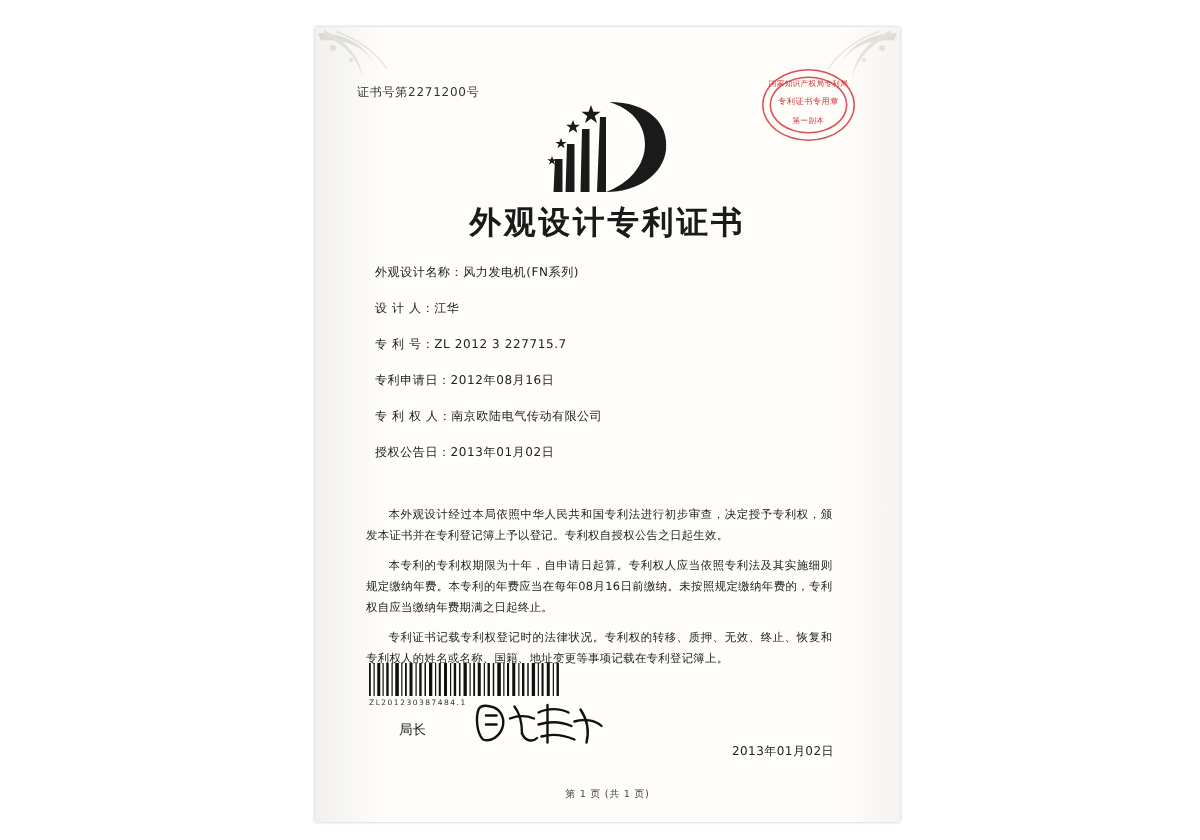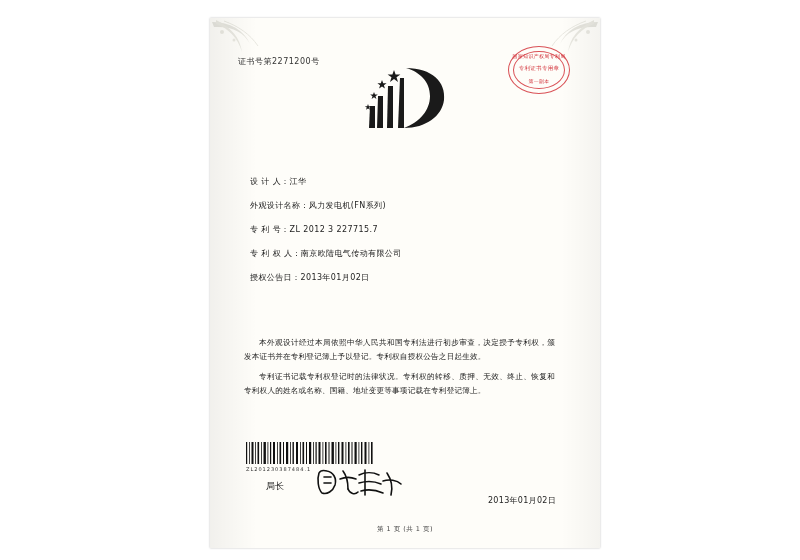--- a/index.html
+++ b/index.html
@@ -282,41 +282,46 @@
         <path d="M18 30 L 23 30 L 23 62 L 17 62 Z" fill="#1a1a1a"></path>
         <path d="M10 40 L 15 40 L 15 62 L 9 62 Z" fill="#1a1a1a"></path>
         <g fill="#1a1a1a">
           <polygon points="34,4 35.6,8.5 40.4,8.5 36.5,11.3 38,16 34,13.1 30,16 31.5,11.3 27.6,8.5 32.4,8.5"></polygon>
           <polygon points="22,14 23.2,17.2 26.6,17.2 23.9,19.2 24.9,22.5 22,20.5 19.1,22.5 20.1,19.2 17.4,17.2 20.8,17.2"></polygon>
           <polygon points="14,26 15,28.6 17.8,28.6 15.5,30.2 16.4,32.9 14,31.2 11.6,32.9 12.5,30.2 10.2,28.6 13,28.6"></polygon>
           <polygon points="8,38 8.8,40.2 11.2,40.2 9.2,41.5 10,43.8 8,42.4 6,43.8 6.8,41.5 4.8,40.2 7.2,40.2"></polygon>
         </g>
       </svg>
 
+      <div class="cert-title">外观设计专利证书</div>
 
       <div class="fields">
         <div class="field-row">
+          <span class="field-label">外观设计名称：</span><span class="field-value">风力发电机(FN系列)</span>
+        </div>
+        <div class="field-row">
           <span class="field-label">设 计 人：</span><span class="field-value">江华</span>
         </div>
         <div class="field-row">
-          <span class="field-label">外观设计名称：</span><span class="field-value">风力发电机(FN系列)</span>
-        </div>
-        <div class="field-row">
           <span class="field-label">专 利 号：</span><span class="field-value">ZL 2012 3 227715.7</span>
+        </div>
+        <div class="field-row">
+          <span class="field-label">专利申请日：</span><span class="field-value">2012年08月16日</span>
         </div>
         <div class="field-row">
           <span class="field-label">专 利 权 人：</span><span class="field-value">南京欧陆电气传动有限公司</span>
         </div>
         <div class="field-row">
           <span class="field-label">授权公告日：</span><span class="field-value">2013年01月02日</span>
         </div>
       </div>
 
       <div class="body-text">
         <p>本外观设计经过本局依照中华人民共和国专利法进行初步审查，决定授予专利权，颁发本证书并在专利登记簿上予以登记。专利权自授权公告之日起生效。</p>
+        <p>本专利的专利权期限为十年，自申请日起算。专利权人应当依照专利法及其实施细则规定缴纳年费。本专利的年费应当在每年08月16日前缴纳。未按照规定缴纳年费的，专利权自应当缴纳年费期满之日起终止。</p>
         <p>专利证书记载专利权登记时的法律状况。专利权的转移、质押、无效、终止、恢复和专利权人的姓名或名称、国籍、地址变更等事项记载在专利登记簿上。</p>
       </div>
 
       <svg class="barcode" viewBox="0 0 128 22" preserveAspectRatio="none">
         <g fill="#111">
           <rect x="0" y="0" width="1.2" height="22"></rect>
             <rect x="3" y="0" width="0.8" height="22"></rect>
           <rect x="5.5" y="0" width="2" height="22"></rect>
             <rect x="9" y="0" width="0.8" height="22"></rect>
           <rect x="11.5" y="0" width="1.6" height="22"></rect>

